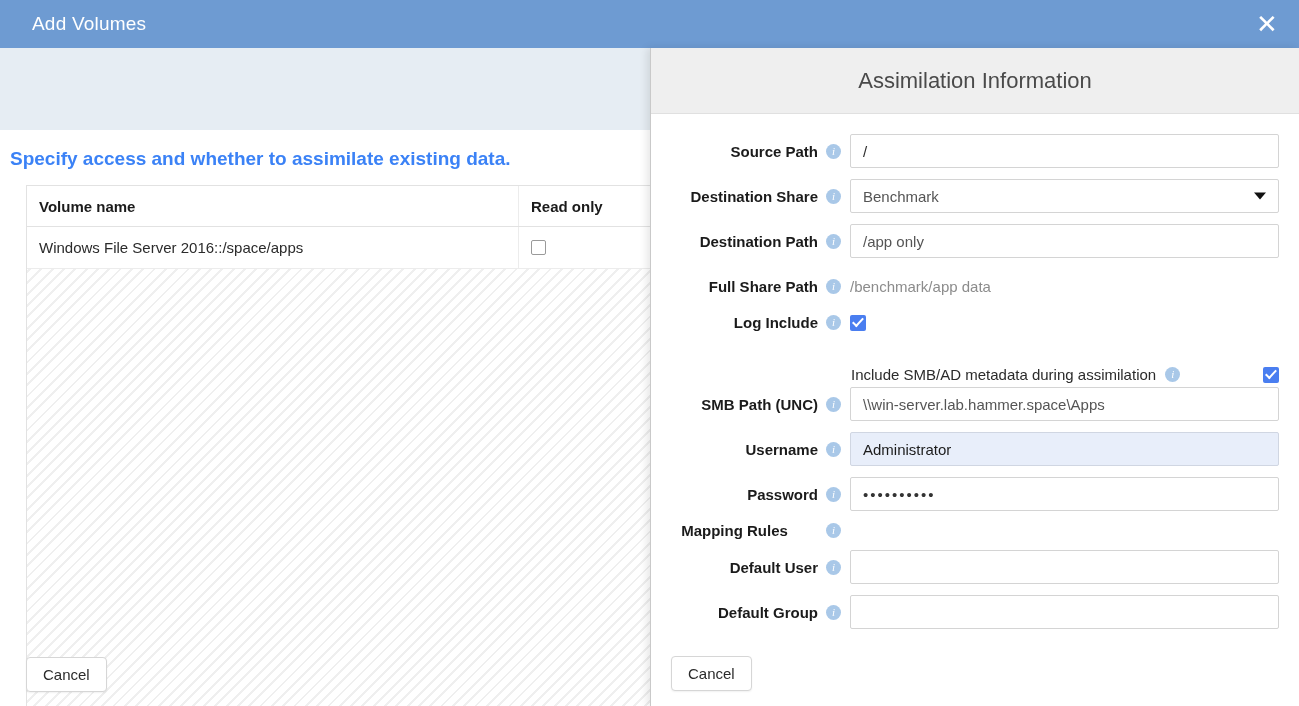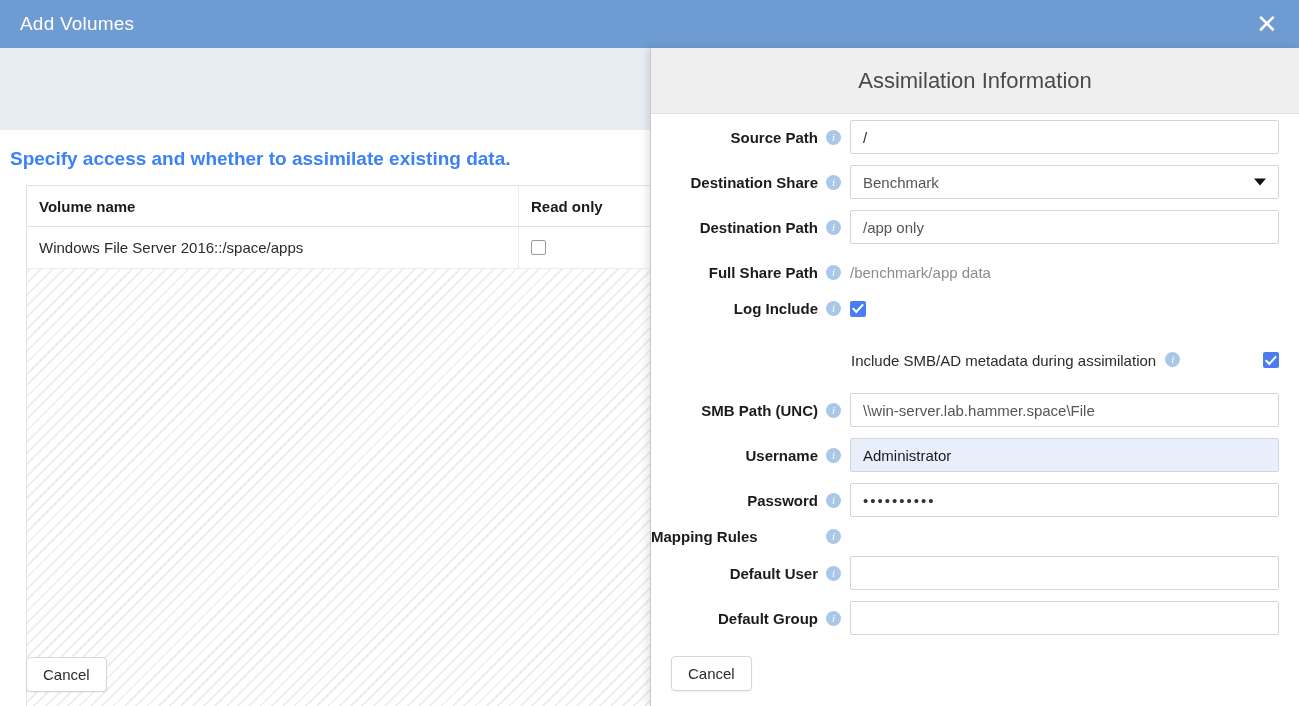--- a/index.html
+++ b/index.html
@@ -12,21 +12,21 @@
   }
   #root { position: relative; width: 1299px; height: 706px; background:#fff; }
 
   
   .titlebar {
     position: absolute; left:0; top:0; width:1299px; height:48px;
     background:#6e9bd2;
     display:flex; align-items:center;
   }
   .titlebar .title {
-    color:#ffffff; font-size:19px; margin-left:20px; letter-spacing:.2px;
+    color:#ffffff; font-size:19px; margin-left:32px; letter-spacing:.2px;
   }
   .titlebar .closebtn {
     position:absolute; right:8px; top:0; width:48px; height:48px;
     display:flex; align-items:center; justify-content:center;
     color:#ffffff; font-size:26px; line-height:1; cursor:pointer;
     font-weight:300;
   }
 
   
   .stepbar {
@@ -113,21 +113,21 @@
     border-left:1px solid #c9c9c9;
     box-shadow:-3px 0 8px rgba(0,0,0,.10);
   }
   .panel-head {
     height:66px; background:#efefef;
     display:flex; align-items:center; justify-content:center;
     border-bottom:1px solid #e0e0e0;
   }
   .panel-head .ptitle { font-size:22px; color:#4a4a4a; }
 
-  .panel-body { position:relative; padding-top:6px; height:552px; }
+  .panel-body { position:relative; padding-top:20px; height:552px; }
 
   .frow {
     display:flex; align-items:center; margin:0 0 11px 0;
     padding-right:20px;
   }
   .flabel {
     width:175px; text-align:right; padding-right:8px;
     font-size:15px; font-weight:bold; color:#1b1b1b;
     white-space:nowrap;
   }
@@ -166,28 +166,28 @@
     content:""; width:4px; height:9px;
     border:solid #fff; border-width:0 2px 2px 0;
     transform:rotate(43deg) translate(-1px,-1px);
   }
 
   .divider {
     height:1px; background:#e0e0e0; margin:16px 20px 18px 685px;
   }
 
   .metarow {
-    display:flex; align-items:flex-start; padding:0 20px 0 0; margin-bottom:24px;
+    display:flex; align-items:center; padding:0 20px 0 0; margin-bottom:4px;
   }
   .metarow .spacer { width:200px; }
   .metarow .mlabel { font-size:15px; color:#2b2b2b; }
   .metarow .mright { margin-left:auto; display:flex; align-items:center; }
 
   .mapping-label {
-    width:175px; text-align:left; padding-right:8px;
+    width:175px; text-align:center; padding-right:8px;
     font-size:15px; font-weight:bold; color:#1b1b1b;
   }
 
   .panel-footer {
     position:absolute; left:0; bottom:0; width:649px; height:66px;
     display:flex; align-items:center; padding:0 20px;
   }
   .btn-save {
     margin-left:auto;
     background:#3f4d7d; border:1px solid #3f4d7d; border-radius:3px;
@@ -291,21 +291,21 @@
         <div class="mlabel">Include SMB/AD metadata during assimilation</div>
         <span class="info" style="margin-left:9px;margin-right:0">i</span>
         <div class="mright">
           <span class="bluecheck"></span>
         </div>
       </div>
 
       <div class="frow">
         <div class="flabel">SMB Path (UNC)</div>
         <span class="info">i</span>
-        <div class="finput">\\win-server.lab.hammer.space\File</div>
+        <div class="finput">\\win-server.lab.hammer.space\Apps</div>
       </div>
 
       <div class="frow">
         <div class="flabel">Username</div>
         <span class="info">i</span>
         <div class="finput autofill">Administrator</div>
       </div>
 
       <div class="frow">
         <div class="flabel">Password</div>

